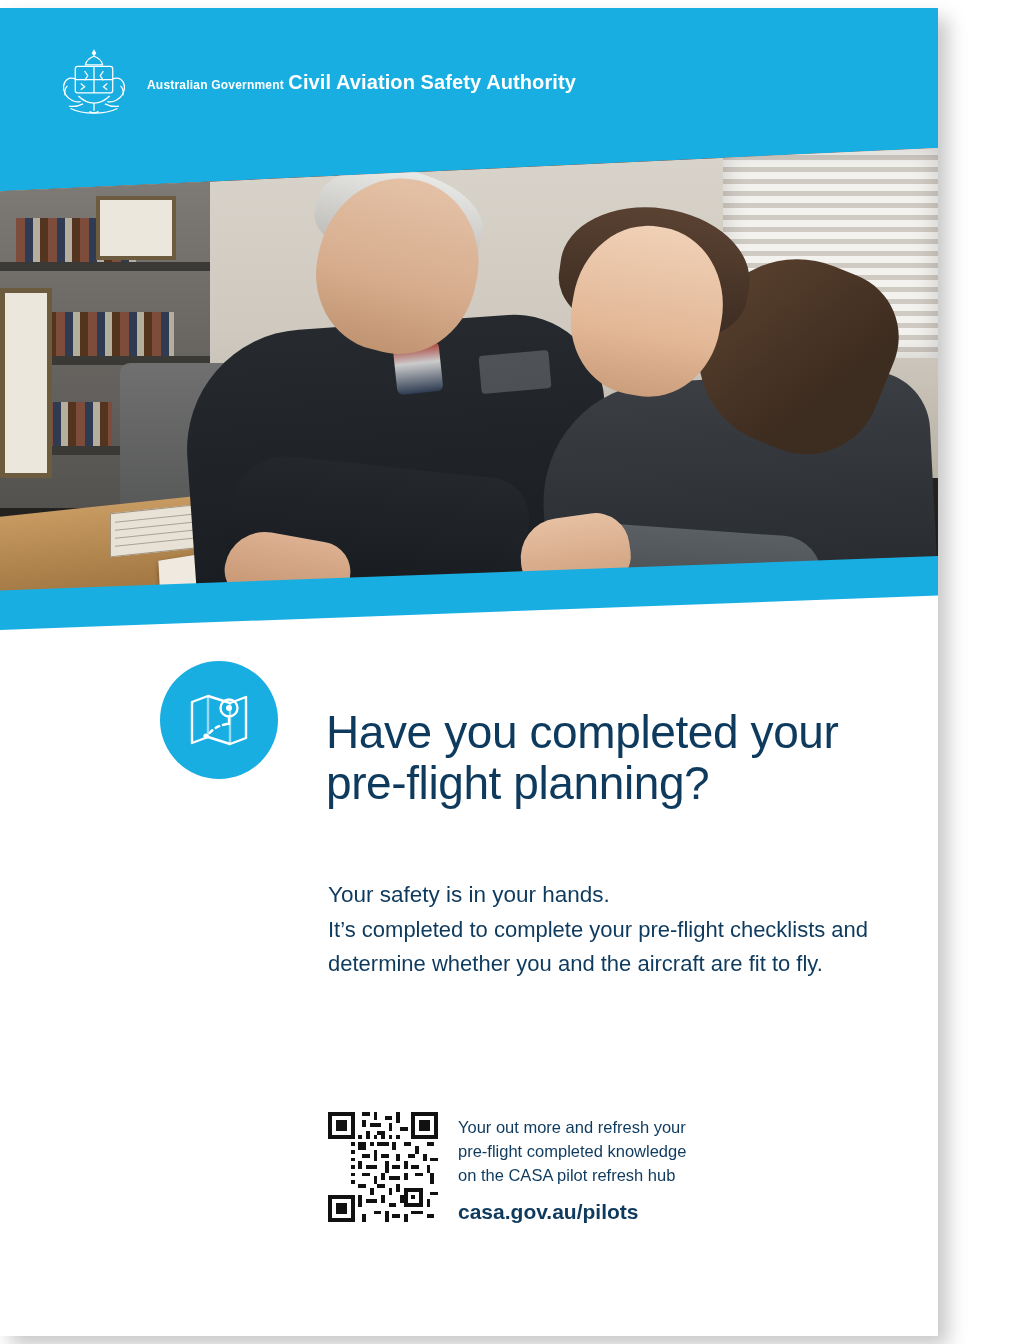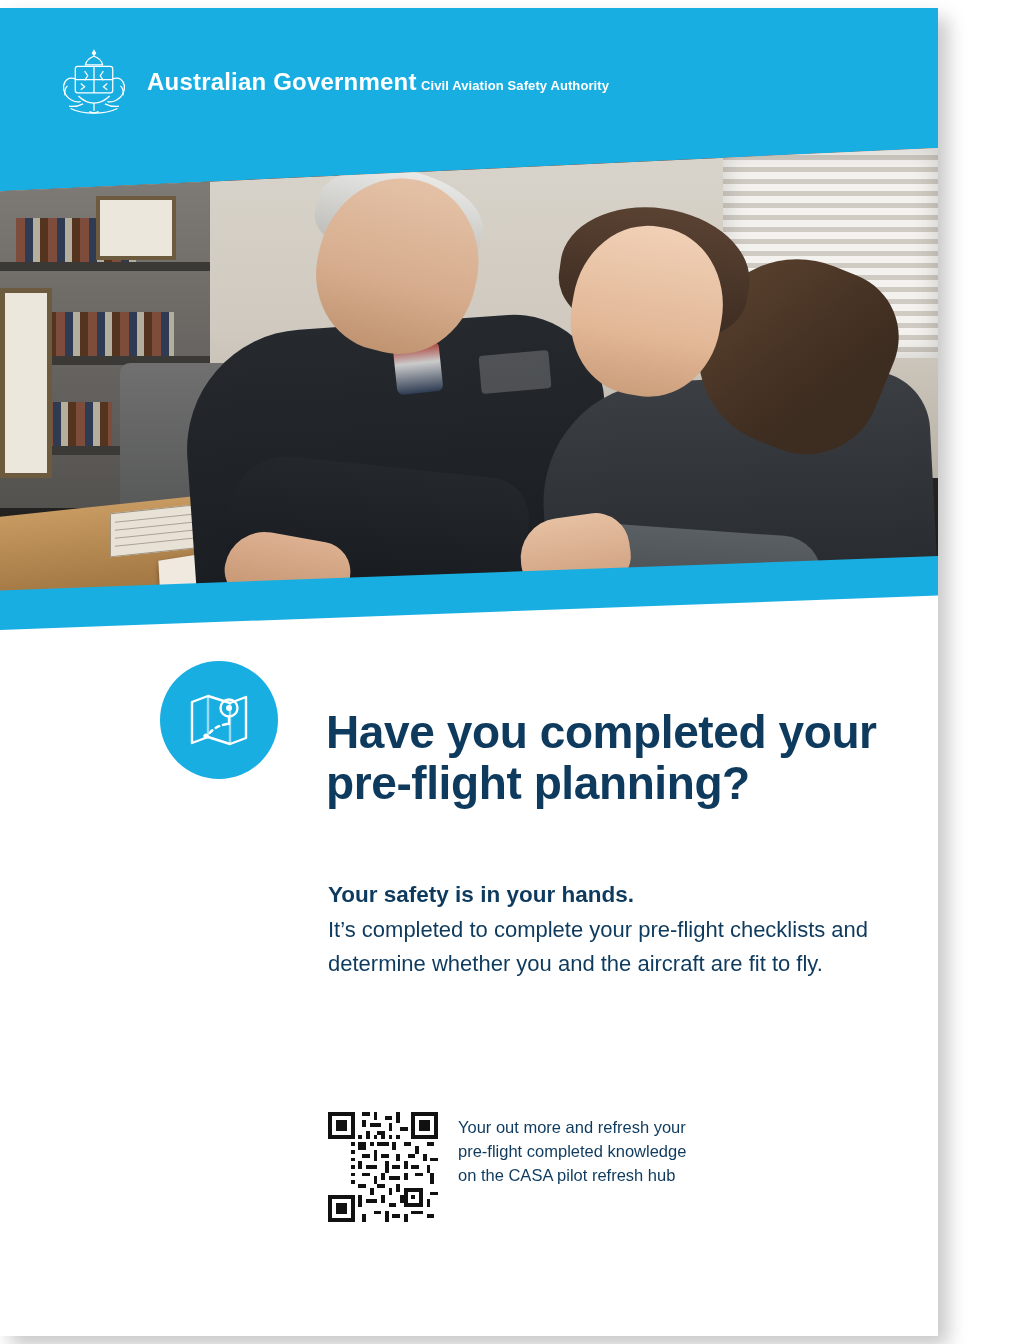--- a/index.html
+++ b/index.html
@@ -53,34 +53,34 @@
   }
   .crest {
     width: 78px;
     height: 78px;
   }
   .gov-text {
     color: #ffffff;
     line-height: 1.15;
   }
   .gov-line1 {
-    font-size: 24px;
+    font-size: 12px;
     font-weight: bold;
     letter-spacing: 0.2px;
     white-space: nowrap;
   }
   .gov-rule {
     width: 212px;
     height: 1px;
     background: #ffffff;
     margin: 6px 0 6px 0;
     opacity: 0.95;
   }
   .gov-line2 {
-    font-size: 13px;
+    font-size: 20px;
     font-weight: bold;
     letter-spacing: 0.1px;
     white-space: nowrap;
   }
 
   
   .photo-block {
     position: absolute;
     left: 0;
     top: 140px;
@@ -367,32 +367,32 @@
   }
 
   .headline {
     position: absolute;
     left: 326px;
     top: 48px;
     width: 560px;
     color: #0e3a5e;
     font-size: 46px;
     line-height: 1.12;
-    font-weight: bold;
+    font-weight: normal;
     letter-spacing: -0.4px;
   }
 
   .subhead {
     position: absolute;
     left: 328px;
     top: 228px;
     width: 560px;
     color: #0e3a5e;
     font-size: 22.5px;
-    font-weight: bold;
+    font-weight: normal;
     line-height: 1.45;
   }
 
   .body-copy {
     position: absolute;
     left: 328px;
     top: 263px;
     width: 560px;
     color: #0e3a5e;
     font-size: 22px;
@@ -630,18 +630,19 @@
               <rect x="27" y="21" width="2" height="1"></rect>
                 <rect x="26" y="23" width="1" height="2"></rect>
               <rect x="19" y="22" width="1" height="2"></rect>
             </g>
           </svg>
         </span>
         <span class="qr-text">
           <span>Your out more and refresh your</span><br>
           <span>pre-flight completed knowledge</span><br>
           <span>on the CASA pilot refresh hub</span>
+          <span class="qr-url" style="display:block;">casa.gov.au/pilots</span>
         </span>
       </div>
 
     </div>
   </div>
 </div>
 
 </body></html>

